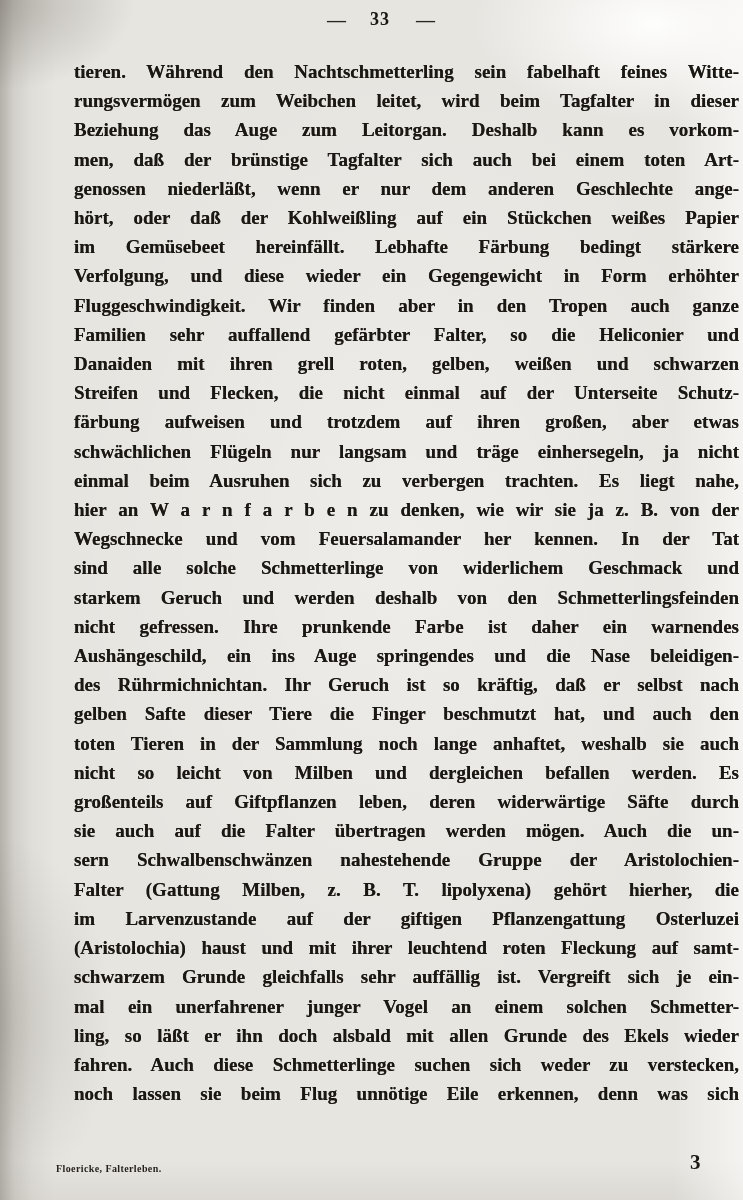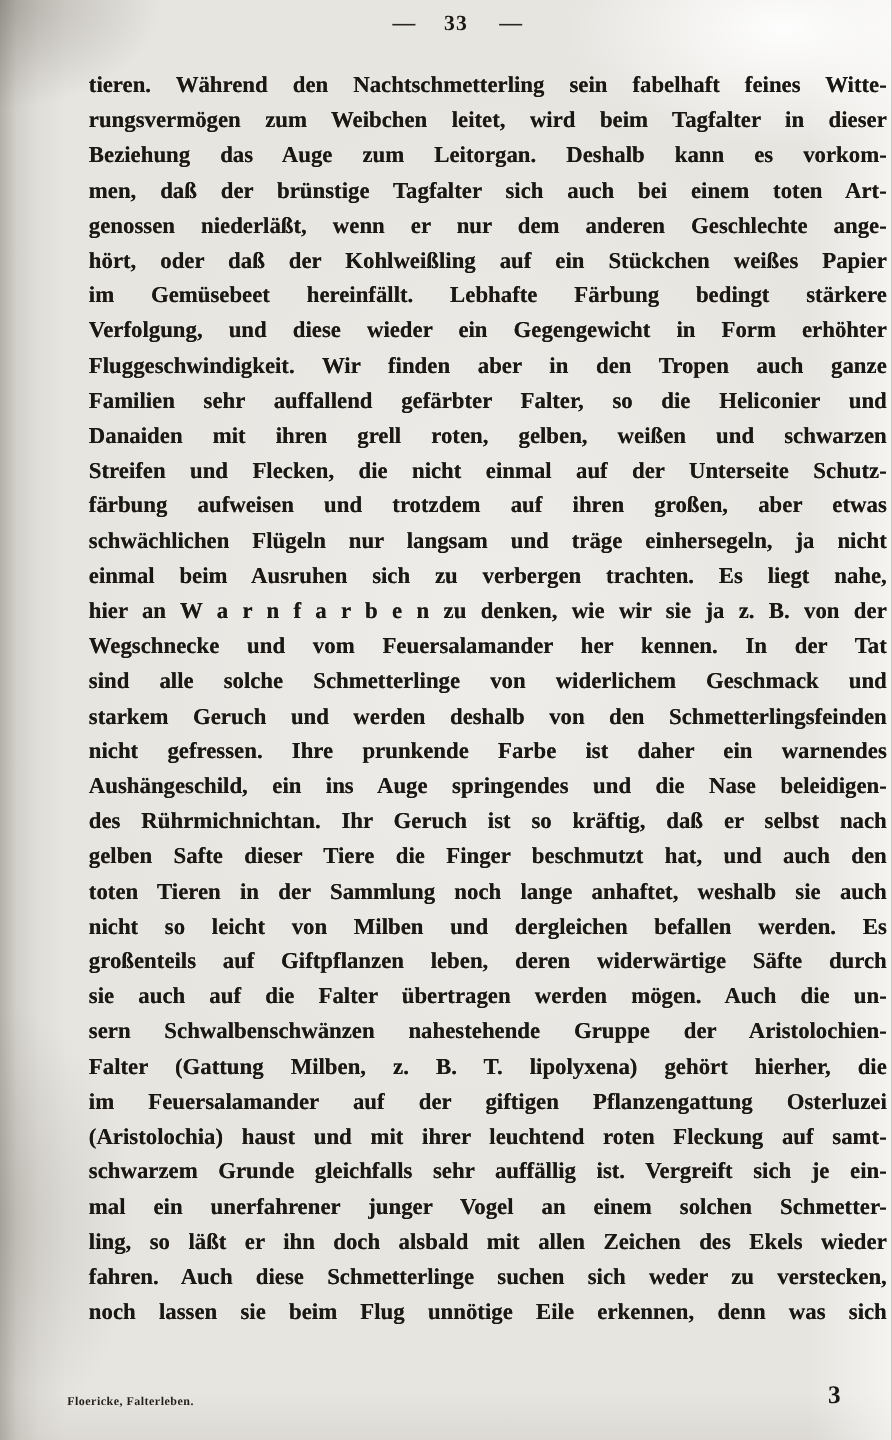--- a/index.html
+++ b/index.html
@@ -114,25 +114,25 @@
     <p>nicht gefressen. Ihre prunkende Farbe ist daher ein warnendes</p>
     <p>Aushängeschild, ein ins Auge springendes und die Nase beleidigen-</p>
     <p>des Rührmichnichtan. Ihr Geruch ist so kräftig, daß er selbst nach</p>
     <p>gelben Safte dieser Tiere die Finger beschmutzt hat, und auch den</p>
     <p>toten Tieren in der Sammlung noch lange anhaftet, weshalb sie auch</p>
     <p>nicht so leicht von Milben und dergleichen befallen werden. Es</p>
     <p>großenteils auf Giftpflanzen leben, deren widerwärtige Säfte durch</p>
     <p>sie auch auf die Falter übertragen werden mögen. Auch die un-</p>
     <p>sern Schwalbenschwänzen nahestehende Gruppe der Aristolochien-</p>
     <p>Falter (Gattung Milben, z. B. T. lipolyxena) gehört hierher, die</p>
-    <p>im Feuersalamander auf der giftigen Pflanzengattung Osterluzei</p>
+    <p>im Larvenzustande auf der giftigen Pflanzengattung Osterluzei</p>
     <p>(Aristolochia) haust und mit ihrer leuchtend roten Fleckung auf samt-</p>
     <p>schwarzem Grunde gleichfalls sehr auffällig ist. Vergreift sich je ein-</p>
     <p>mal ein unerfahrener junger Vogel an einem solchen Schmetter-</p>
-    <p>ling, so läßt er ihn doch alsbald mit allen Zeichen des Ekels wieder</p>
+    <p>ling, so läßt er ihn doch alsbald mit allen Grunde des Ekels wieder</p>
     <p>fahren. Auch diese Schmetterlinge suchen sich weder zu verstecken,</p>
     <p>noch lassen sie beim Flug unnötige Eile erkennen, denn was sich</p>
   </div>
 
   <div class="footer-signature">Floericke, Falterleben.</div>
   <div class="sheet-number">3</div>
 
 </div>
 
 </body></html>

